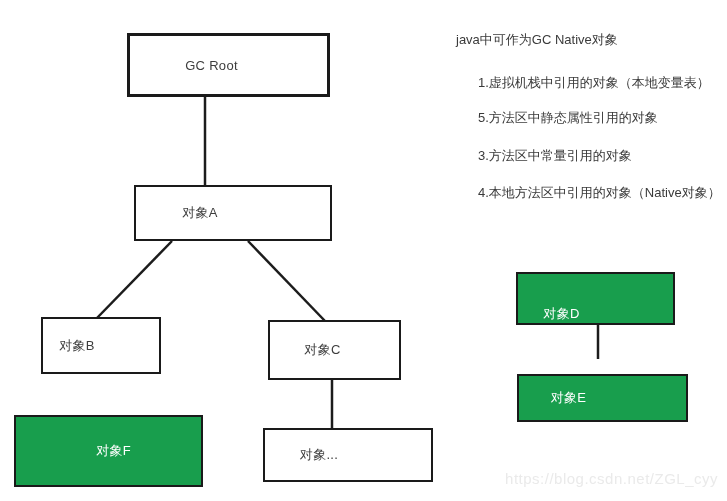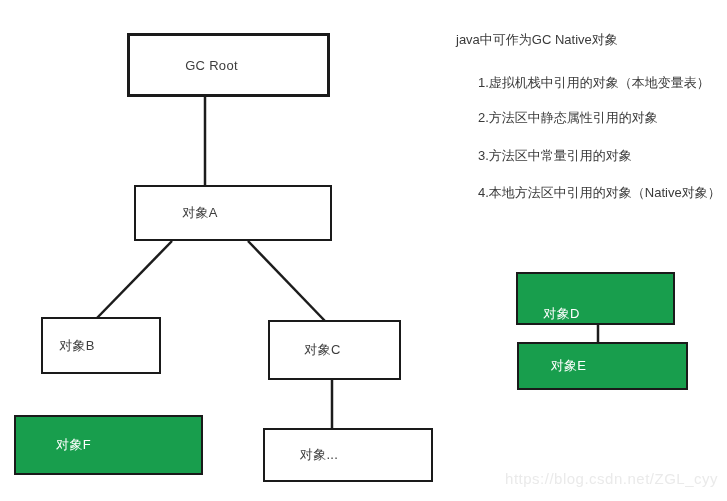--- a/index.html
+++ b/index.html
@@ -36,22 +36,22 @@
   .node.green {
     background: var(--green-fill, #189e4d);
     color: var(--label-light, #ffffff);
   }
   
   #n-gcroot   { left: 127px; top: 33px;  width: 203px; height: 64px; border-width: 3px; padding-right: 34px; }
   #n-a        { left: 134px; top: 185px; width: 198px; height: 56px; padding-right: 66px; }
   #n-b        { left: 41px;  top: 317px; width: 120px; height: 57px; padding-right: 48px; }
   #n-c        { left: 268px; top: 320px; width: 133px; height: 60px; padding-right: 24px; }
   #n-d        { left: 516px; top: 272px; width: 159px; height: 53px; padding-right: 68px; align-items: flex-end; }
-  #n-e        { left: 517px; top: 342px; width: 171px; height: 48px; padding-right: 68px; }
-  #n-f        { left: 14px;  top: 415px; width: 189px; height: 60px; padding-right: 70px; }
+  #n-e        { left: 517px; top: 374px; width: 171px; height: 48px; padding-right: 68px; }
+  #n-f        { left: 14px;  top: 415px; width: 189px; height: 72px; padding-right: 70px; justify-content: flex-end; }
   #n-ellipsis { left: 263px; top: 428px; width: 170px; height: 54px; padding-right: 58px; text-align: right; }
 
   .notes {
     position: absolute;
     left: 0; top: 0;
     width: 727px; height: 501px;
     color: var(--note-text, #3a3a3a);
     font-size: 13px;
   }
   .notes-title { position: absolute; left: 456px; top: 31px;  white-space: nowrap; }
@@ -112,20 +112,20 @@
     <span>对象F</span>
   </div>
 
   <div class="node" id="n-ellipsis">
     <span>对象...</span>
   </div>
 
   <div class="notes">
     <div class="notes-title">java中可作为GC Native对象</div>
     <div class="note-item i1">1.虚拟机栈中引用的对象（本地变量表）</div>
-    <div class="note-item i2">2.方法区中静态属性引用的对象</div>
+    <div class="note-item i2">5.方法区中静态属性引用的对象</div>
     <div class="note-item i3">3.方法区中常量引用的对象</div>
     <div class="note-item i4">4.本地方法区中引用的对象（Native对象）</div>
   </div>
 
   <div class="watermark">https://blog.csdn.net/ZGL_cyy</div>
 
 </div>
 
 </body></html>

